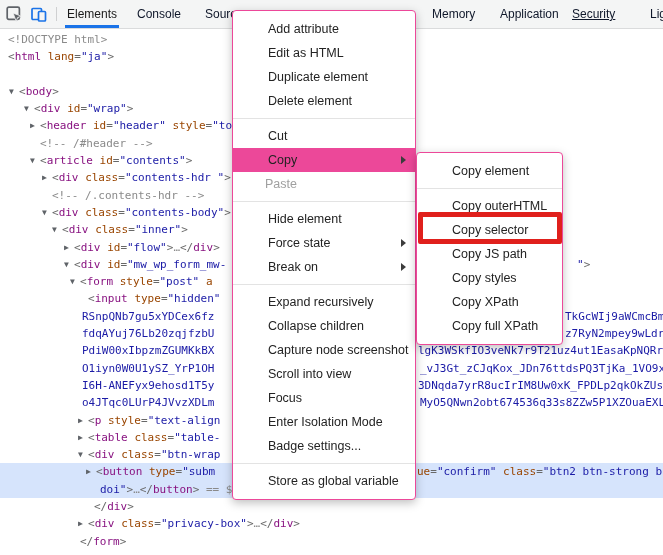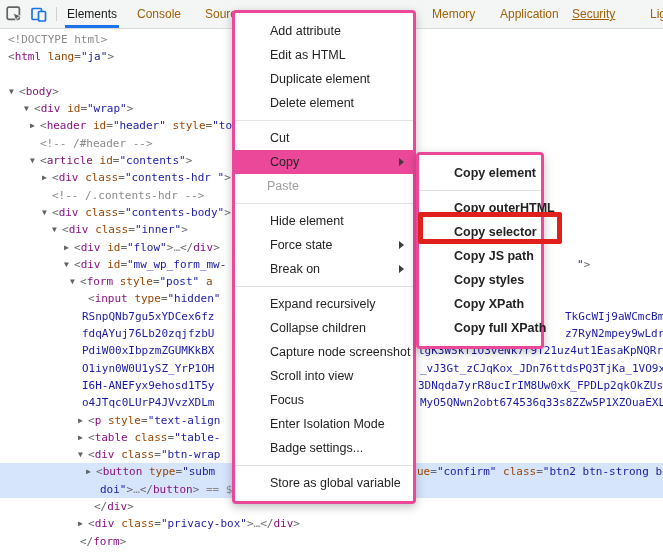--- a/index.html
+++ b/index.html
@@ -4,46 +4,46 @@
 <style>
   html,body{margin:0;padding:0;}
   body{width:663px;height:555px;position:relative;overflow:hidden;background:#fff;
        font-family:"Liberation Sans",sans-serif;}
 
   
   .toolbar{position:absolute;left:0;top:0;width:663px;height:28px;background:#f4f5f5;
            border-bottom:1px solid #dadbdc;z-index:5;text-align:center;}
   .tb-icon{position:absolute;top:6px;width:16px;height:16px;cursor:pointer;}
   .tb-sep{position:absolute;left:56px;top:7px;width:1px;height:14px;background:#cfd0d1;}
-  .tab{position:absolute;top:0;height:28px;line-height:28px;font-size:12px;color:#a16207;
+  .tab{position:absolute;top:0;height:28px;line-height:28px;font-size:12px;color:#0f172a;
        white-space:nowrap;cursor:pointer;}
   .tab.active{color:#1a1a1a;}
   .tab.active::after{content:"";position:absolute;left:-2px;right:-2px;bottom:0;height:3px;
        background:#1a73e8;}
 
   
   .dom-tree{position:absolute;left:0;top:28px;width:663px;padding-top:3px;z-index:1;
             font-family:"DejaVu Sans Mono",monospace;font-size:11px;}
   .row{height:17.3px;line-height:17.3px;white-space:pre;box-sizing:border-box;width:663px;
        position:relative;}
   .row.sel{background:#d6e4fc;}
   .tok-p{color:#686868;}
   .tok-t{color:#881280;}
   .tok-a{color:#994500;}
   .tok-v{color:#1a1aa6;}
   .tok-g{color:#8a8a8a;}
   .tok-w{display:inline-block;width:10px;font-size:8px;color:#5f6368;vertical-align:1px;}
   .rfrag{position:absolute;top:0;white-space:pre;}
 
   
-  .menu{position:absolute;background:#ffffff;border:3px solid #ec4899;border-radius:4px;
+  .menu{position:absolute;background:#ffffff;border:1px solid #ec4899;border-radius:4px;
         box-shadow:0 3px 10px rgba(0,0,0,.25);padding:6px 0;z-index:20;font-size:12.5px;
         color:#232323;box-sizing:border-box;}
   #context-menu{left:232px;top:10px;width:184px;}
-  #copy-submenu{left:416px;top:152px;width:128px;font-weight:bold;}
+  #copy-submenu{left:416px;top:152px;width:147px;}
   .menu-item{height:24px;line-height:24px;padding-left:35px;position:relative;cursor:pointer;
              white-space:nowrap;}
   .menu-item.hl{background:#ec4899;}
   .menu-item.disabled{color:#a0a0a0;cursor:default;padding-left:32px;}
   .menu-sep{height:1px;background:#e3e3e3;margin:5px 0;}
   .sub-arrow{position:absolute;right:9px;top:8px;width:0;height:0;
              border-left:5px solid #3c3c3c;border-top:4px solid transparent;
              border-bottom:4px solid transparent;}
 
   

